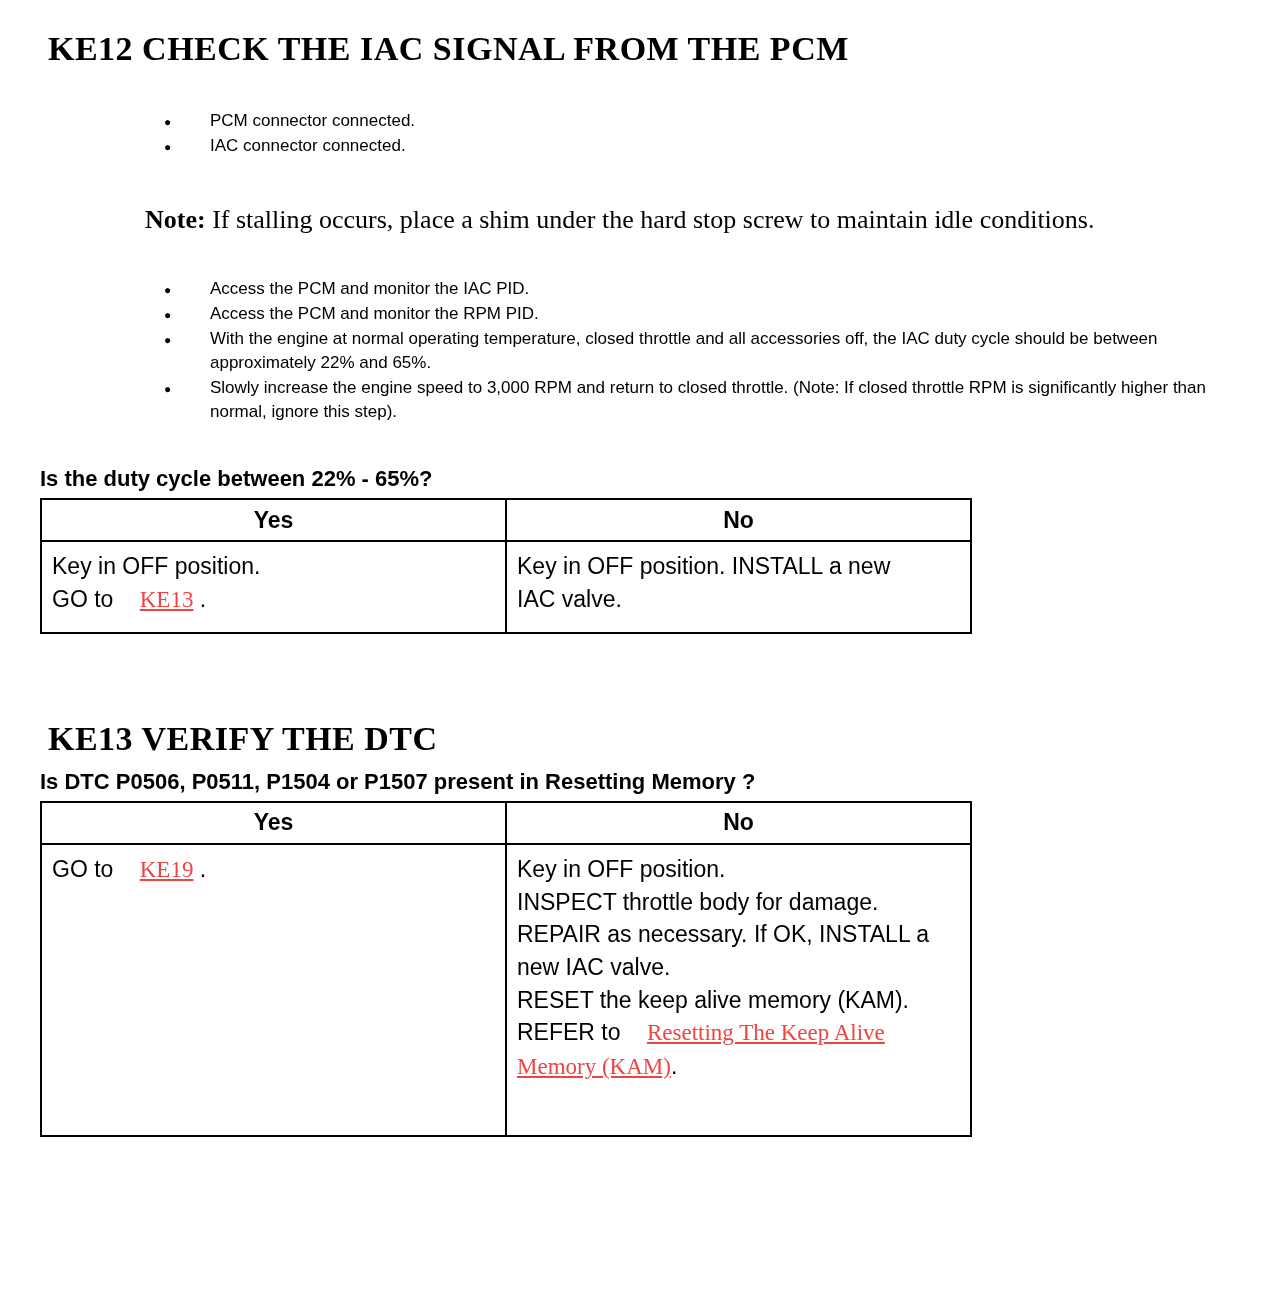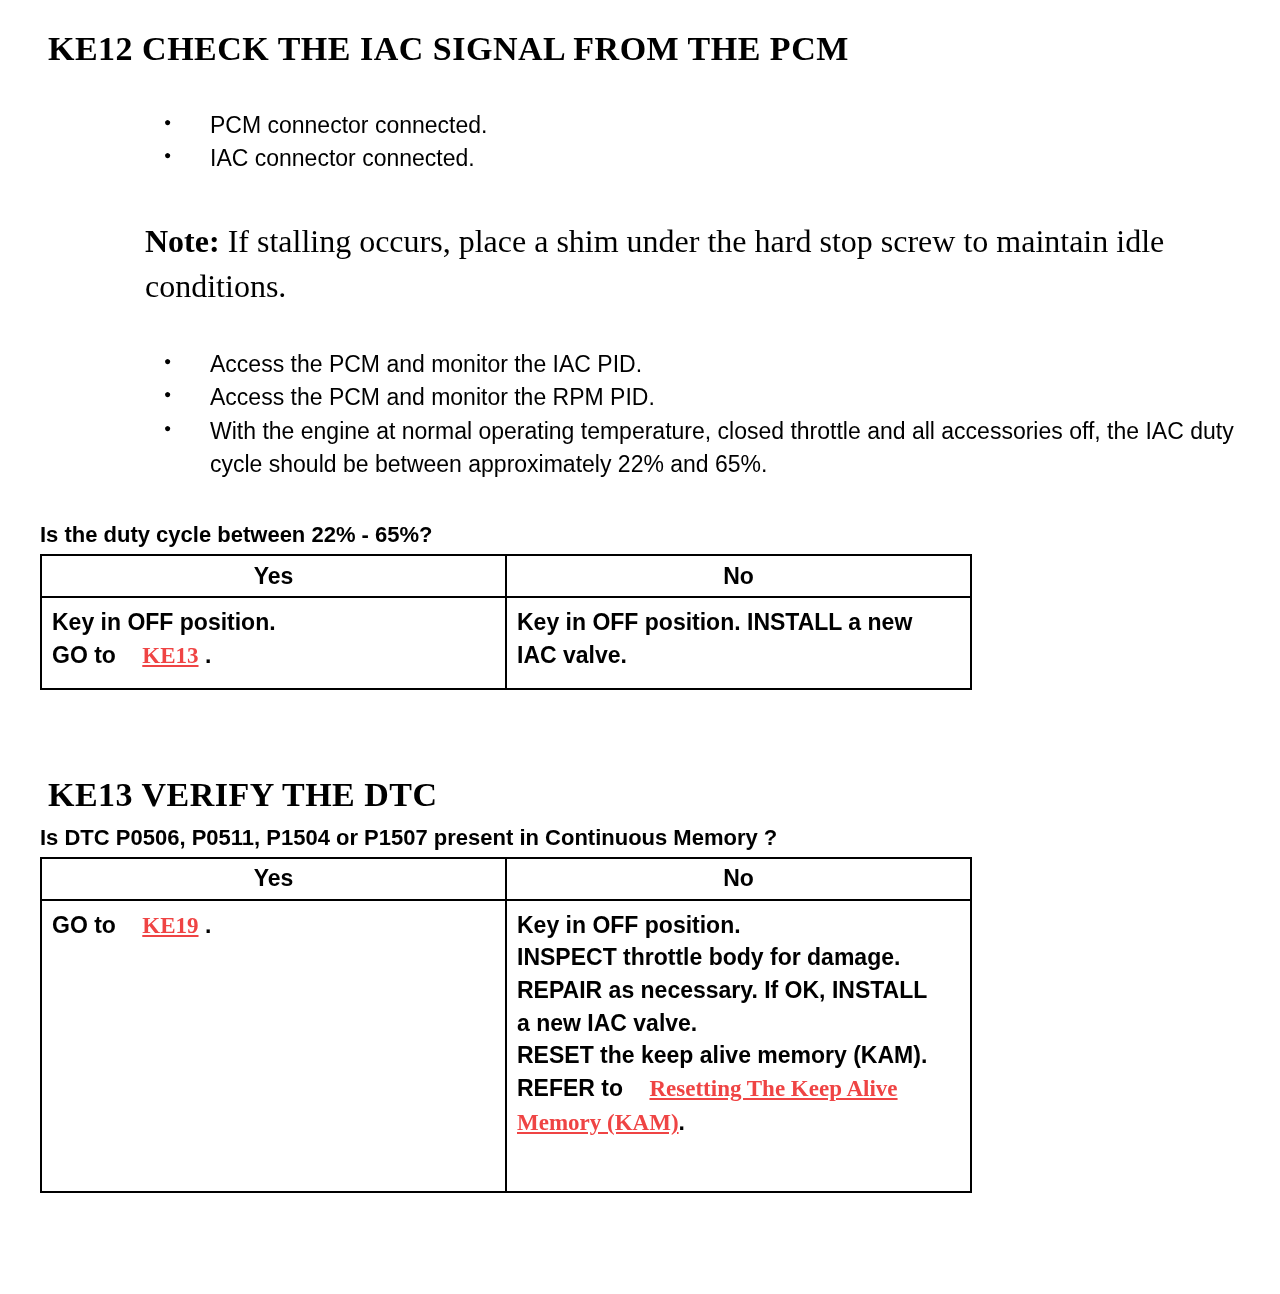--- a/index.html
+++ b/index.html
@@ -14,36 +14,36 @@
     line-height: 1.25;
     margin: 8px;
     letter-spacing: 0.5px;
   }
   .section2-title { margin-top: 84px; }
 
   ul.bullets {
     list-style: none;
     margin: 38px 0 0 0;
     padding: 0;
-    font-size: 23px;
+    font-size: 17px;
     line-height: 1.42;
     max-width: 1210px;
   }
   ul.bullets li { position: relative; padding-left: 170px; margin: 0 0 1px 0; }
   ul.bullets li::before {
     content: "●";
     position: absolute;
     left: 124px;
     top: 5px;
     font-size: 12px;
   }
 
   .note {
     font-family: "Liberation Serif", serif;
-    font-size: 32px;
+    font-size: 26px;
     line-height: 1.42;
     margin: 44px 0 12px 105px;
     max-width: 1080px;
   }
   .note b { font-weight: bold; }
 
   .question {
     font-size: 22px;
     font-weight: bold;
     margin: 42px 0 6px 0;
@@ -52,21 +52,20 @@
 
   table.decision {
     border-collapse: collapse;
     width: 932px;
     table-layout: fixed;
     border: 2px solid #d946ef;
   }
   table.decision th, table.decision td {
     border: 2px solid #000;
     font-size: 23px;
-    font-weight: bold;
   }
   table.decision th {
     padding: 5px 4px;
     text-align: center;
     font-weight: bold;
     height: 42px;
   }
   table.decision td {
     padding: 8px 40px 8px 10px;
     vertical-align: top;
@@ -96,20 +95,21 @@
     <li>PCM connector connected.</li>
     <li>IAC connector connected.</li>
   </ul>
 
   <p class="note"><b>Note:</b><span> If stalling occurs, place a shim under the hard stop screw to maintain idle conditions.</span></p>
 
   <ul class="bullets">
     <li>Access the PCM and monitor the IAC PID.</li>
     <li>Access the PCM and monitor the RPM PID.</li>
     <li>With the engine at normal operating temperature, closed throttle and all accessories off, the IAC duty cycle should be between approximately 22% and 65%.</li>
+    <li>Slowly increase the engine speed to 3,000 RPM and return to closed throttle. (Note: If closed throttle RPM is significantly higher than normal, ignore this step).</li>
   </ul>
 
   <p class="question">Is the duty cycle between 22% - 65%?</p>
 
   <table class="decision">
     <tbody>
         <tr>
       <th>Yes</th>
       <th>No</th>
     </tr>
@@ -120,21 +120,21 @@
       </td>
       <td>
         <div>Key in OFF position. INSTALL a new IAC valve.</div>
       </td>
     </tr>
   </tbody>
     </table>
 
   <h1 class="doc-title section2-title">KE13 VERIFY THE DTC</h1>
 
-  <p class="question question2">Is DTC P0506, P0511, P1504 or P1507 present in Continuous Memory ?</p>
+  <p class="question question2">Is DTC P0506, P0511, P1504 or P1507 present in Resetting Memory ?</p>
 
   <table class="decision">
     <tbody>
         <tr>
       <th>Yes</th>
       <th>No</th>
     </tr>
     <tr class="row-tall">
       <td class="v-middle">
         <div><span>GO to </span><a class="doc-link">KE19</a><span> .</span></div>

